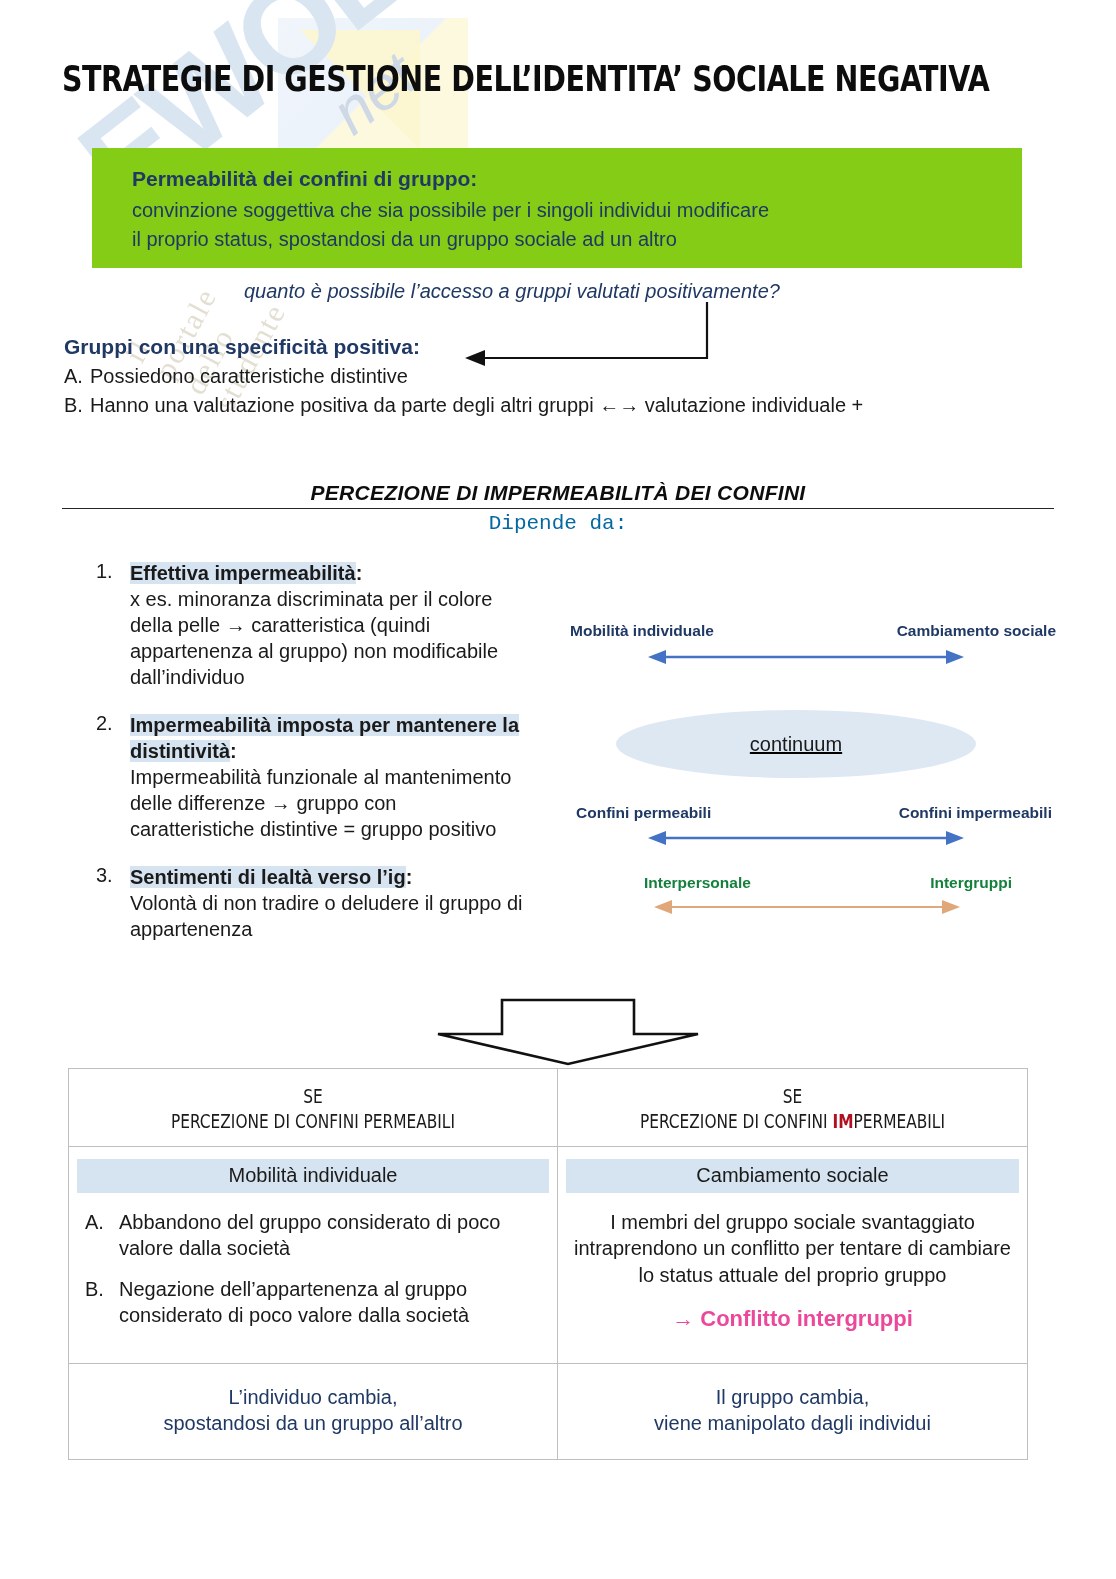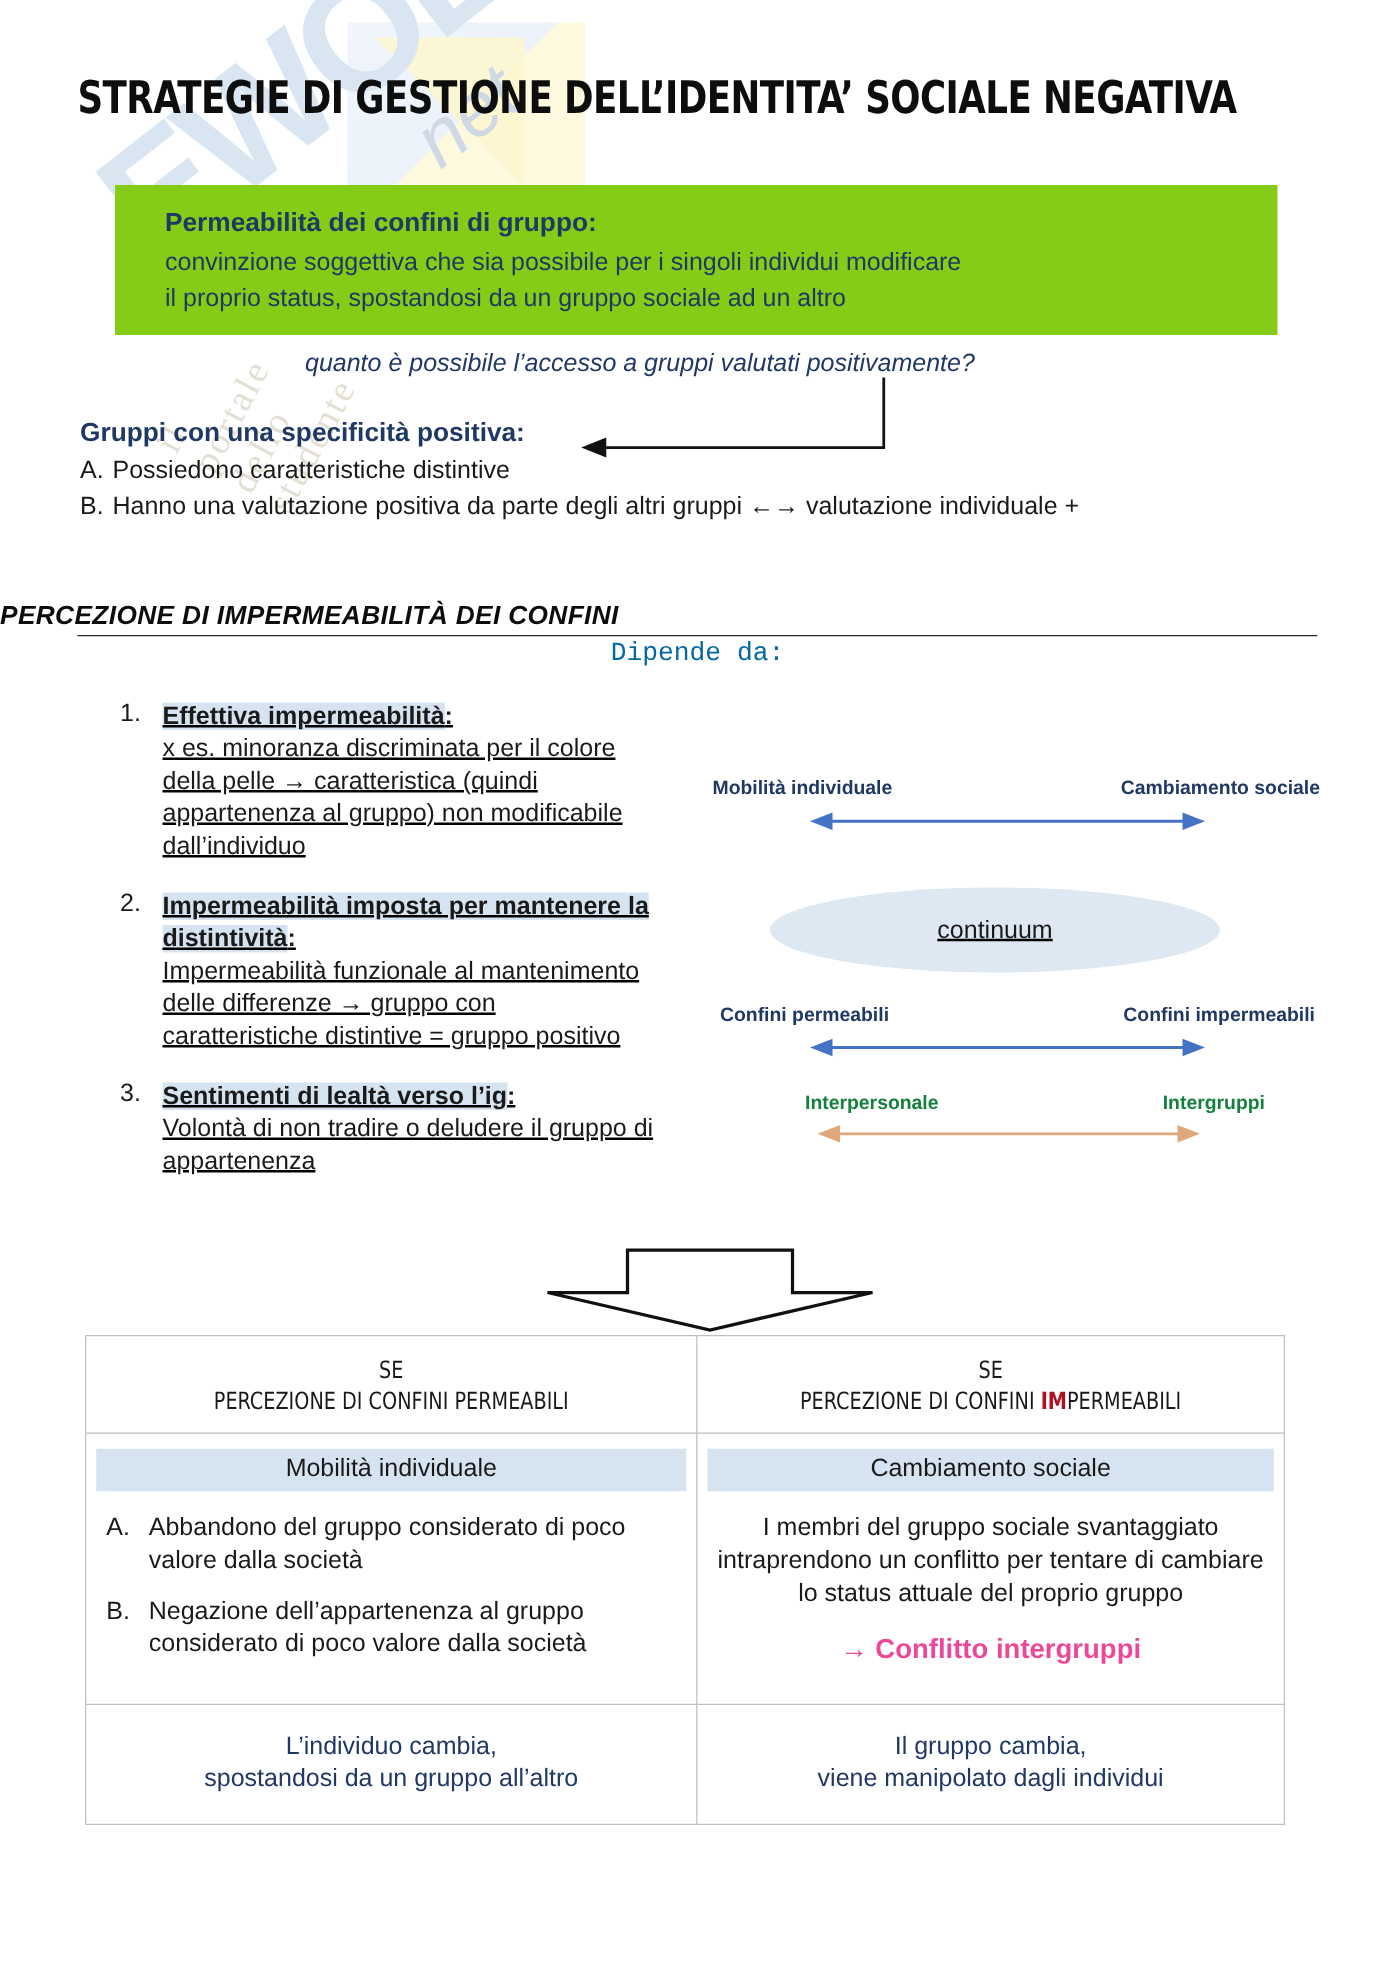--- a/index.html
+++ b/index.html
@@ -65,39 +65,39 @@
   .connector{position:absolute;left:455px;top:300px;}
 
   .gruppi{
     position:absolute;left:64px;top:336px;width:1000px;
   }
   .gruppi .g-h{font-size:21px;font-weight:bold;color:#1f3864;margin:0;line-height:1.0;}
   .gruppi .g-row{font-size:20px;color:#1a1a1a;margin-top:9px;line-height:1.0;white-space:nowrap;}
   .gruppi .g-lab{display:inline-block;width:26px;}
 
   .sec-head{
-    position:absolute;left:0;top:481px;width:1116px;text-align:left;
+    position:absolute;left:0;top:481px;width:1116px;text-align:center;
   }
   .sec-head .sh-t{
     font-size:21px;font-weight:bold;font-style:italic;color:#0d0d0d;
     font-family:"Liberation Sans",sans-serif;letter-spacing:0.3px;
   }
   .hr{
     position:absolute;left:62px;top:508px;width:992px;height:0;
     border-top:1.4px solid #262626;
   }
   .dipende{
     position:absolute;left:0;top:512px;width:1116px;text-align:center;
     font-size:21px;color:#0369a1;font-family:Liberation Mono, monospace;
   }
 
   .list{position:absolute;left:96px;top:560px;width:430px;}
   .li{position:relative;margin-bottom:17px;}
   .li .num{position:absolute;left:0;top:0;width:30px;font-size:20px;color:#1a1a1a;}
-  .li .body{margin-left:34px;text-decoration:underline;}
+  .li .body{margin-left:34px;}
   .li .hd{font-size:20px;font-weight:bold;color:#1a1a1a;line-height:1.30;}
   .li .hd .hl{background:#d6e3f0;}
   .li .tx{font-size:20px;color:#1a1a1a;line-height:1.30;}
 
   
   .diag{position:absolute;left:556px;top:622px;width:500px;height:300px;}
   .dlab{position:absolute;font-size:15.5px;font-weight:bold;white-space:nowrap;}
   .dlab.blue{color:#1f3864;}
   .dlab.orng{color:#15803d;}
   .ellipse{

